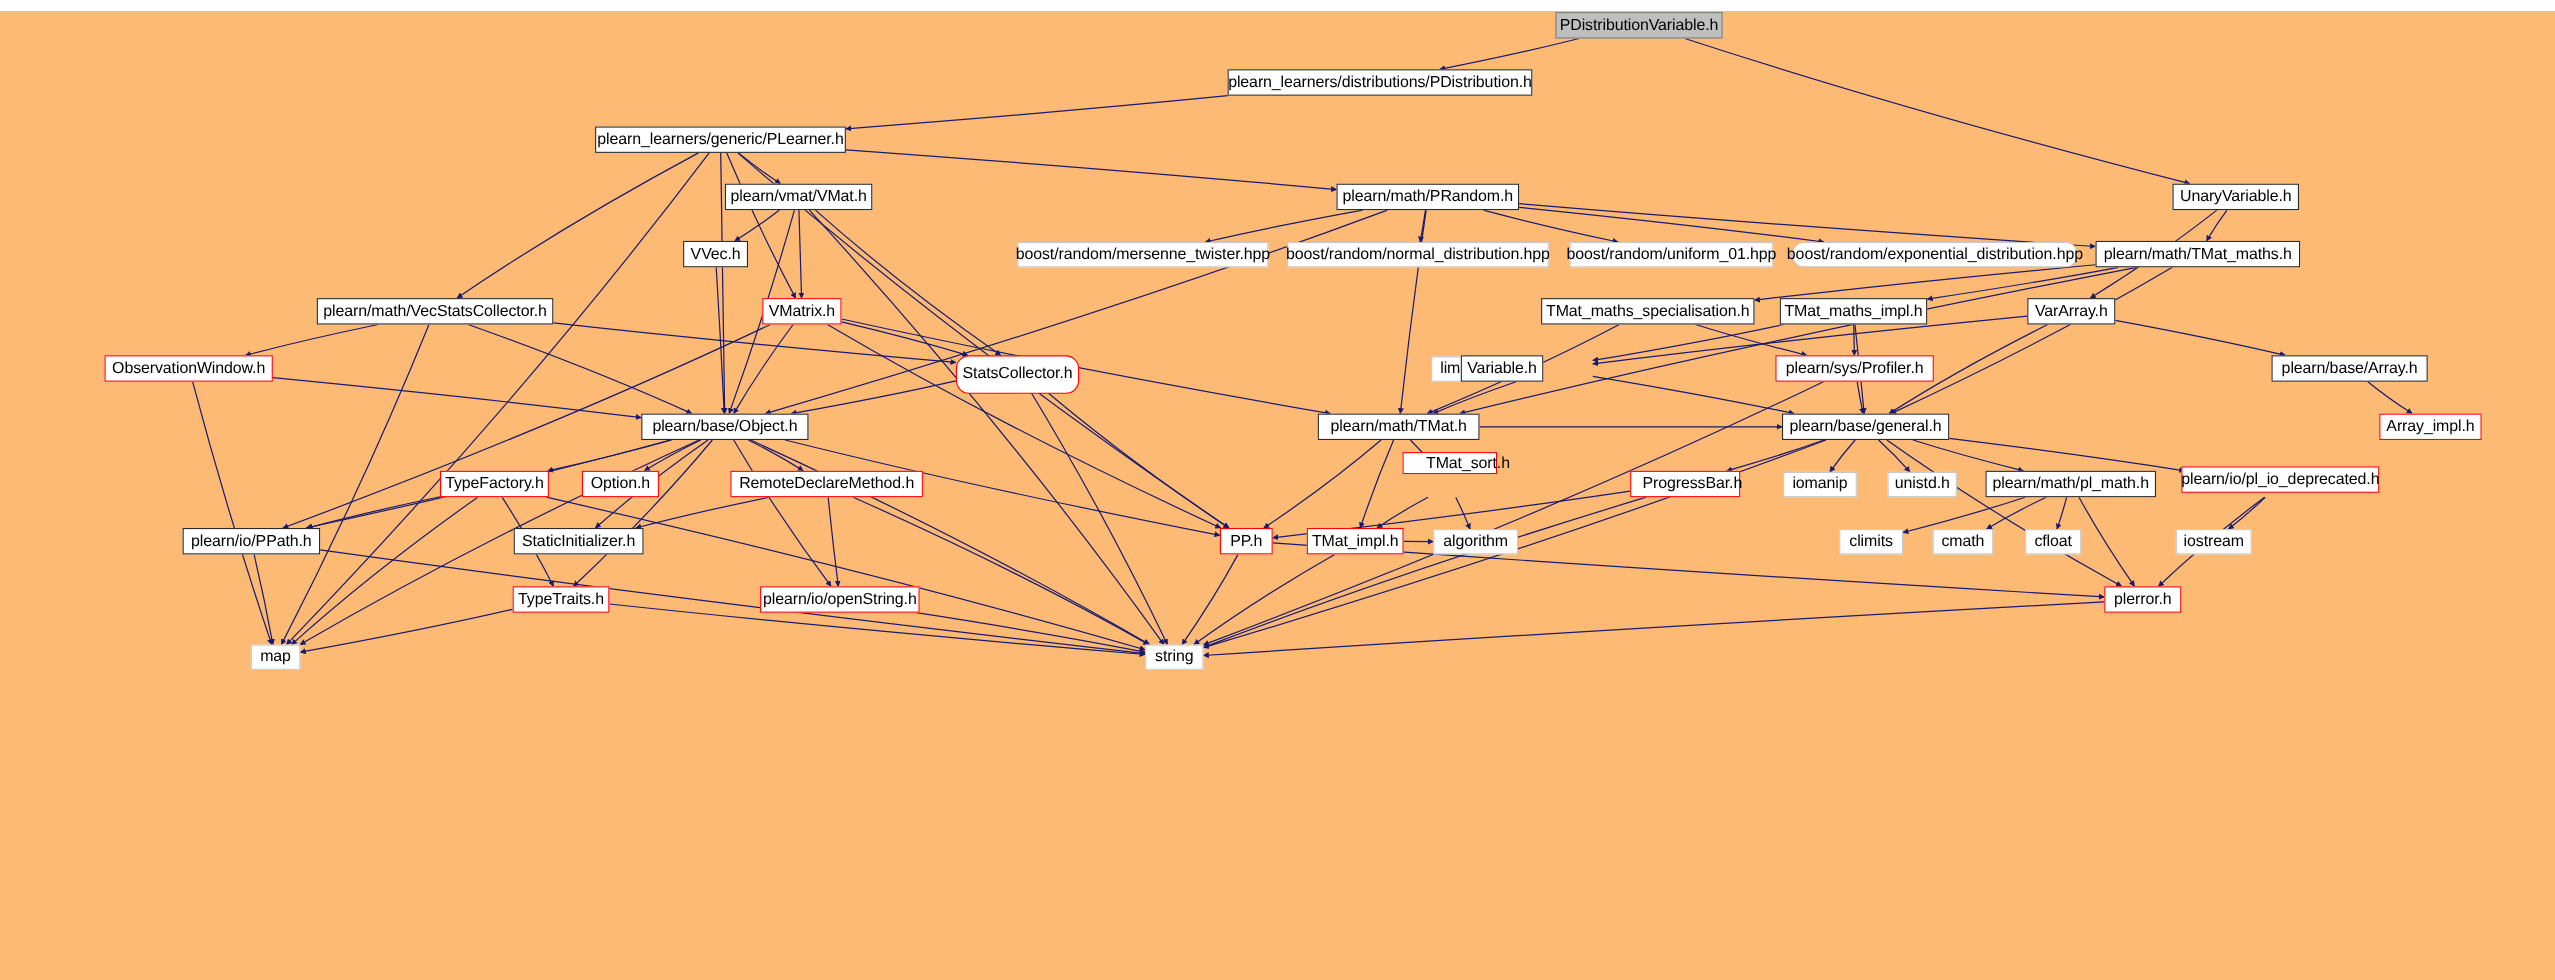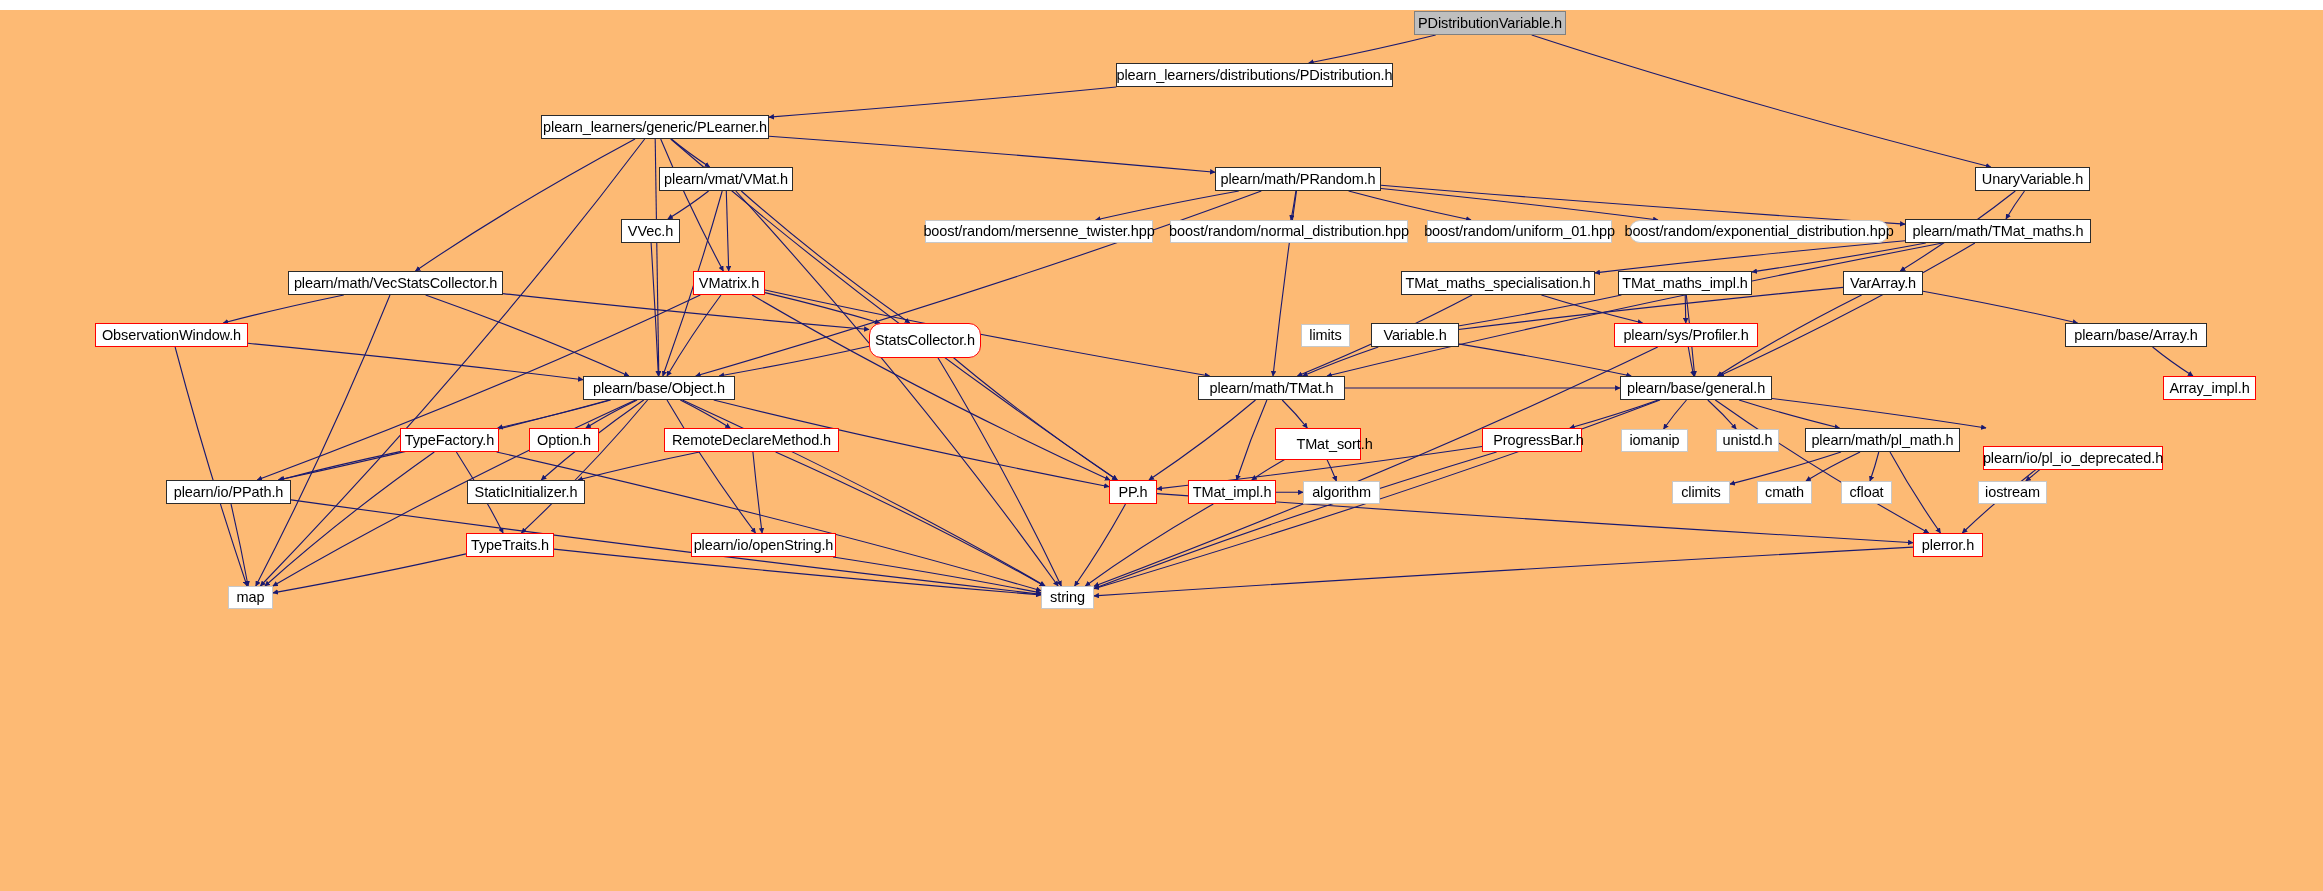--- a/index.html
+++ b/index.html
@@ -220,21 +220,21 @@
       </div>
       <div class="node red" style="left: 95px; top: 313px; width: 153px; height: 24px;">
         <span class="node-label">ObservationWindow.h</span>
       </div>
       <div class="node red" style="left: 869px; top: 313px; width: 112px; height: 35px; border-radius: 12px;">
         <span class="node-label">StatsCollector.h</span>
       </div>
       <div class="node gray" style="left: 1301px; top: 314px; width: 49px; height: 23px;">
         <span class="node-label">limits</span>
       </div>
-      <div class="node black" style="left: 1371px; top: 313px; width: 88px; height: 24px;">
+      <div class="node black" style="left: 1328px; top: 313px; width: 75px; height: 24px;">
         <span class="node-label">Variable.h</span>
       </div>
       <div class="node red" style="left: 1614px; top: 313px; width: 144px; height: 24px;">
         <span class="node-label">plearn/sys/Profiler.h</span>
       </div>
       <div class="node black" style="left: 2065px; top: 313px; width: 142px; height: 24px;">
         <span class="node-label">plearn/base/Array.h</span>
       </div>
       <div class="node red" style="left: 2163px; top: 366px; width: 93px; height: 24px;">
         <span class="node-label">Array_impl.h</span>
@@ -250,36 +250,36 @@
       </div>
       <div class="node red" style="left: 400px; top: 418px; width: 99px; height: 24px;">
         <span class="node-label">TypeFactory.h</span>
       </div>
       <div class="node red" style="left: 529px; top: 418px; width: 70px; height: 24px;">
         <span class="node-label">Option.h</span>
       </div>
       <div class="node red" style="left: 664px; top: 418px; width: 175px; height: 24px;">
         <span class="node-label">RemoteDeclareMethod.h</span>
       </div>
-      <div class="node red" style="left: 1275px; top: 418px; width: 86px; height: 32px; padding-left: 40px;">
+      <div class="node red" style="left: 1275px; top: 401px; width: 86px; height: 20px; padding-left: 40px;">
         <span class="node-label">TMat_sort.h</span>
       </div>
       <div class="node red" style="left: 1482px; top: 418px; width: 100px; height: 24px; padding-left: 20px;">
         <span class="node-label">ProgressBar.h</span>
       </div>
       <div class="node gray" style="left: 1621px; top: 419px; width: 67px; height: 23px;">
         <span class="node-label">iomanip</span>
       </div>
       <div class="node gray" style="left: 1716px; top: 419px; width: 63px; height: 23px;">
         <span class="node-label">unistd.h</span>
       </div>
       <div class="node black" style="left: 1805px; top: 418px; width: 155px; height: 24px;">
         <span class="node-label">plearn/math/pl_math.h</span>
       </div>
-      <div class="node red" style="left: 1983px; top: 436px; width: 180px; height: 24px;">
+      <div class="node red" style="left: 1983px; top: 414px; width: 180px; height: 24px;">
         <span class="node-label">plearn/io/pl_io_deprecated.h</span>
       </div>
       <div class="node black" style="left: 166px; top: 470px; width: 125px; height: 24px;">
         <span class="node-label">plearn/io/PPath.h</span>
       </div>
       <div class="node black" style="left: 467px; top: 470px; width: 118px; height: 24px;">
         <span class="node-label">StaticInitializer.h</span>
       </div>
       <div class="node red" style="left: 1109px; top: 470px; width: 48px; height: 24px;">
         <span class="node-label">PP.h</span>

